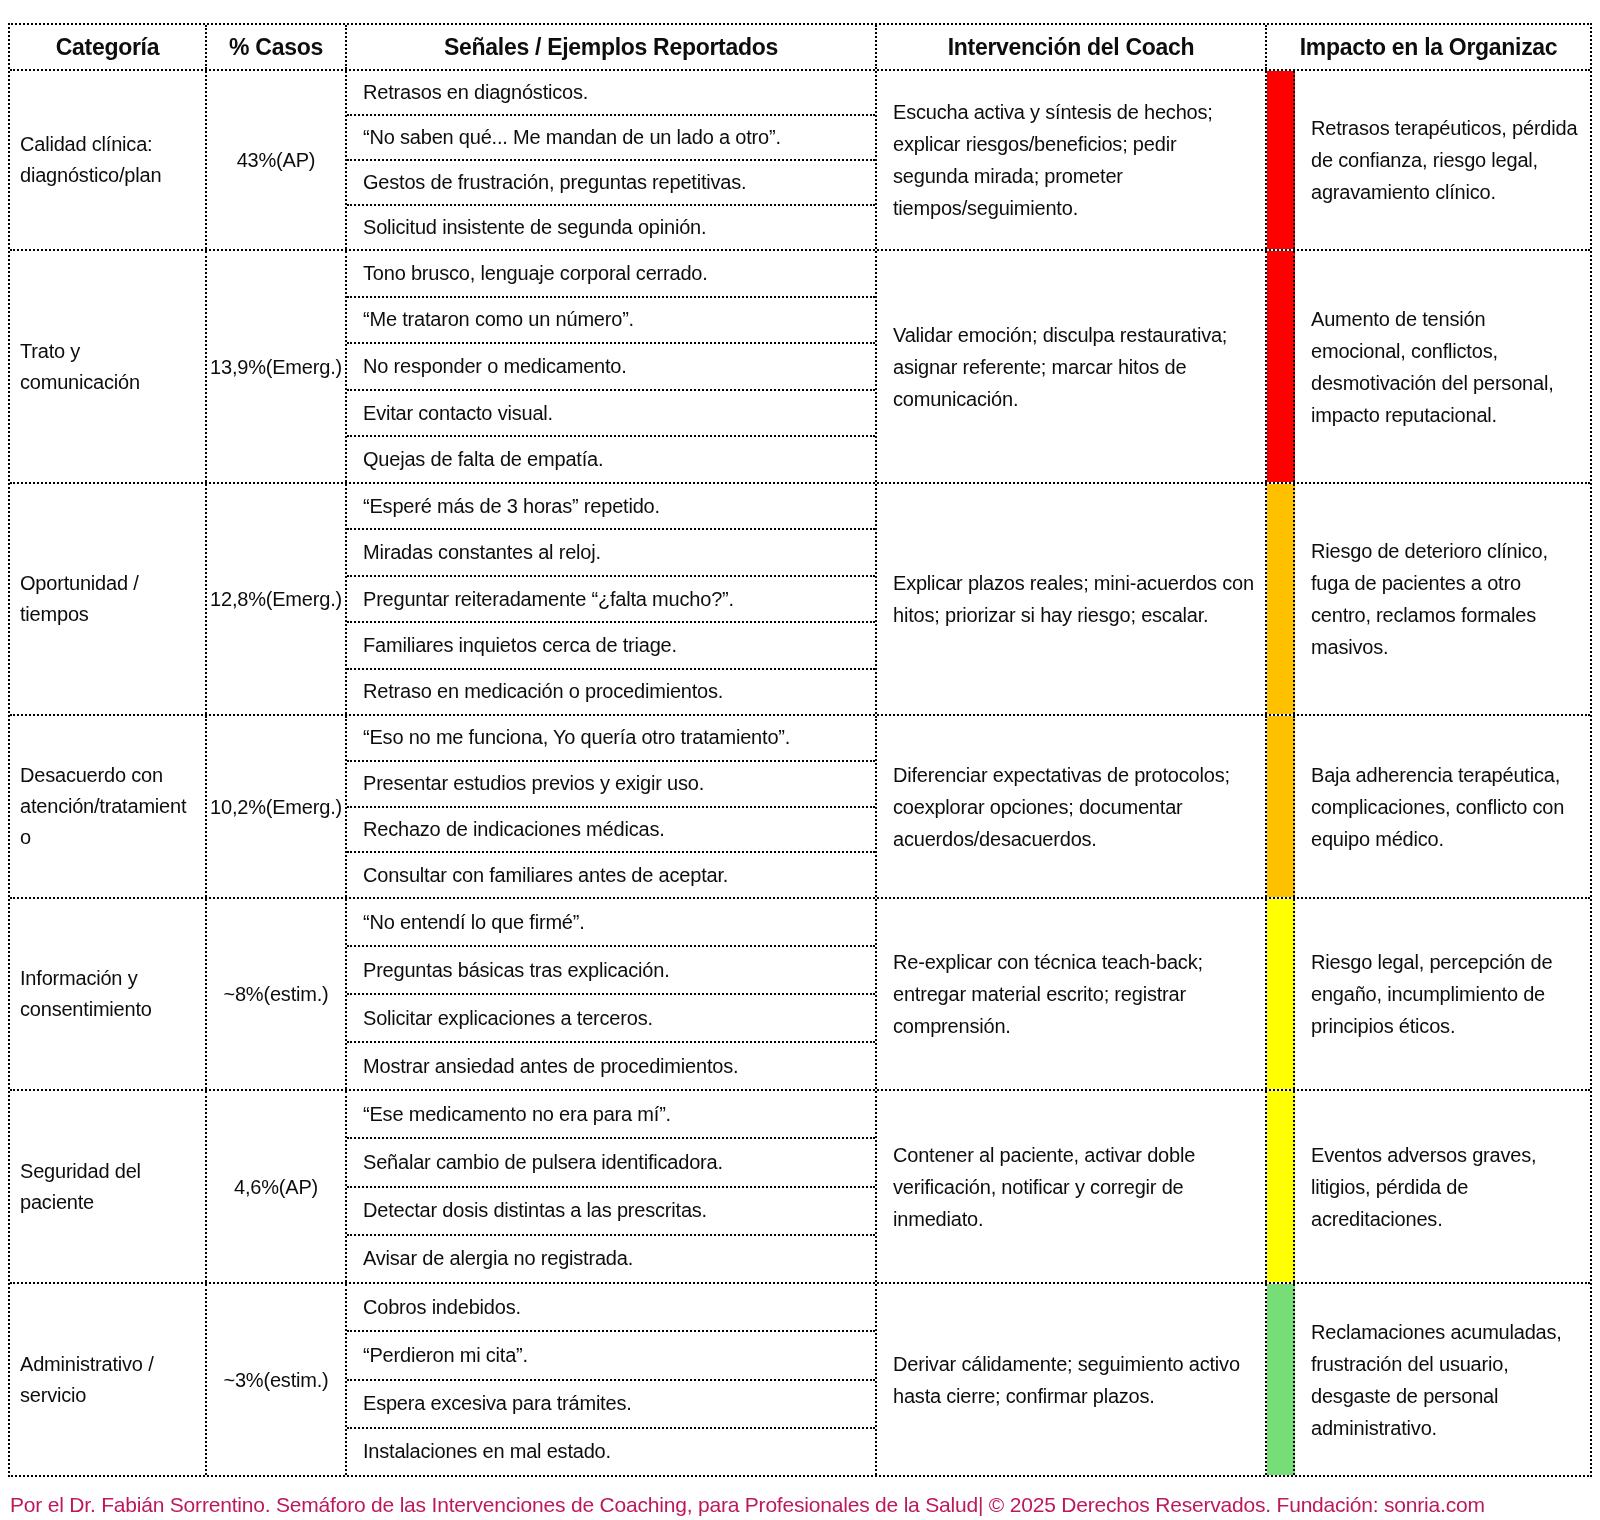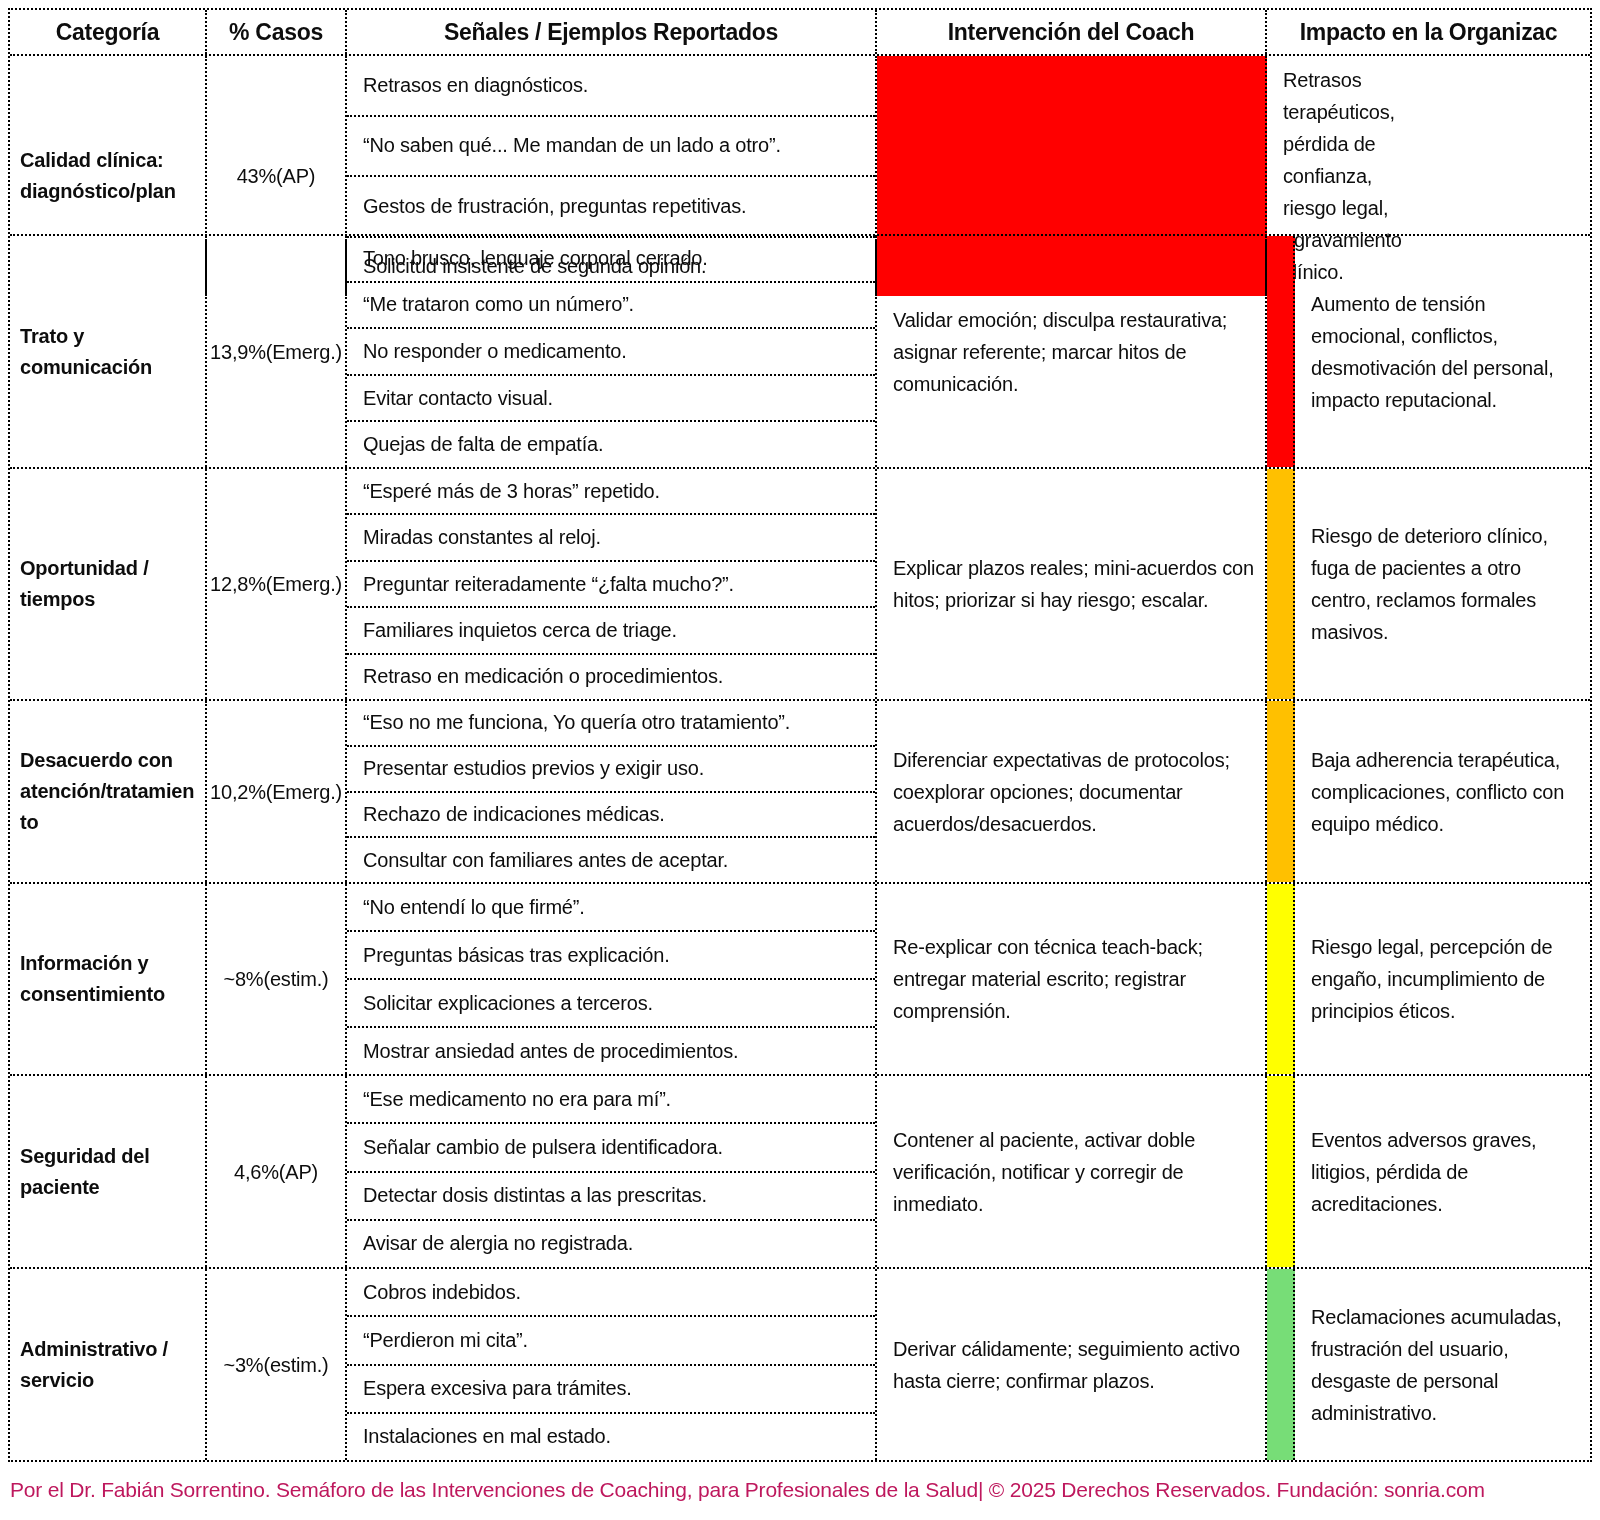--- a/index.html
+++ b/index.html
@@ -4,21 +4,21 @@
 <style>
   * { box-sizing: border-box; }
   html, body {
     margin: 0; padding: 0;
     width: 1600px; height: 1520px;
     background: #ffffff;
     color: #0d0d0d;
     font-family: "Liberation Sans", "DejaVu Sans", sans-serif;
     overflow: hidden;
   }
-  .page { position: absolute; left: 8px; top: 8px; width: 1584px; }
+  .page { position: absolute; left: 8px; top: 23px; width: 1584px; }
 
   .tbl {
     width: 100%;
     border: 2px dotted #000;
     display: flex;
     flex-direction: column;
     background: #fff;
   }
   .row {
     display: grid;
@@ -42,21 +42,21 @@
   .cell:last-child { border-right: none; }
 
   .hcell {
     display: flex; align-items: center; justify-content: center;
     font-weight: bold; font-size: 23px; letter-spacing: -0.3px;
     white-space: nowrap; overflow: hidden;
   }
 
   .cat {
     display: flex; align-items: center;
-    font-weight: bold; font-size: 20px; line-height: 1.55;
+    font-weight: normal; font-size: 20px; line-height: 1.55;
     padding: 6px 8px 6px 10px;
     letter-spacing: -0.2px;
     word-break: break-word;
   }
   .pct {
     display: flex; 
     align-items: center; justify-content: center;
     font-size: 20px; line-height: 1.6; text-align: center;
     letter-spacing: -0.2px;
   }
@@ -105,20 +105,21 @@
       <div class="cell pct">
         <span>43%</span>
         <span>(AP)</span>
       </div>
       <div class="cell signals">
         <div class="signal">Retrasos en diagnósticos.</div>
         <div class="signal">“No saben qué... Me mandan de un lado a otro”.</div>
         <div class="signal">Gestos de frustración, preguntas repetitivas.</div>
         <div class="signal">Solicitud insistente de segunda opinión.</div>
       </div>
+      <div class="cell interv">Escucha activa y síntesis de hechos; explicar riesgos/beneficios; pedir segunda mirada; prometer tiempos/seguimiento.</div>
       <div class="cell bar" style="background-color: rgb(255, 0, 0);"></div>
       <div class="cell impact">Retrasos terapéuticos, pérdida de confianza, riesgo legal, agravamiento clínico.</div>
     </div>
 
     <div class="row r2">
       <div class="cell cat">Trato y comunicación</div>
       <div class="cell pct">
         <span>13,9%</span>
         <span>(Emerg.)</span>
       </div>

